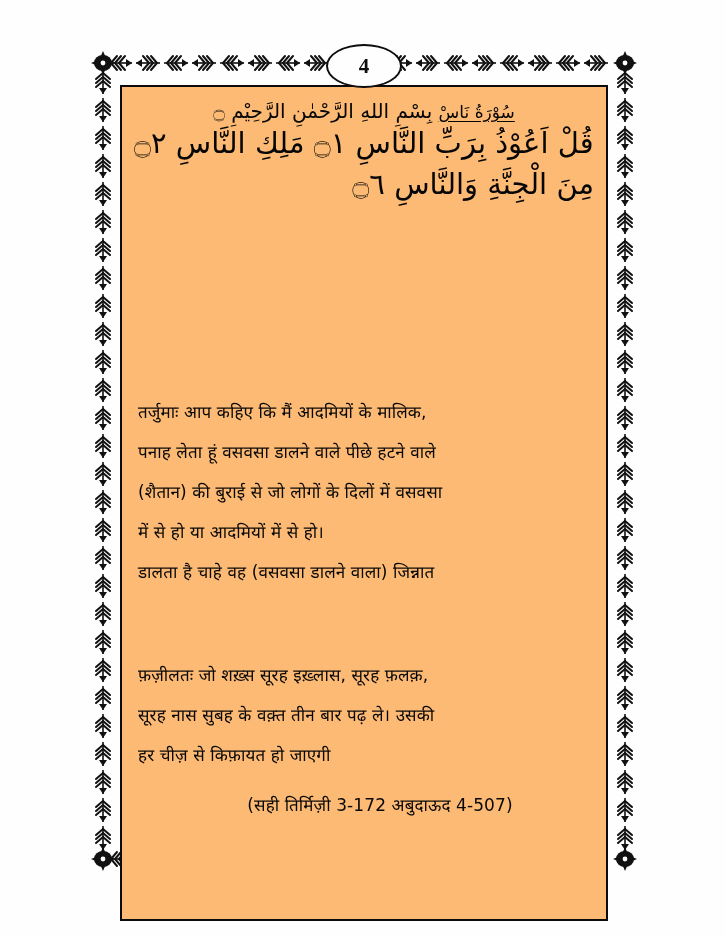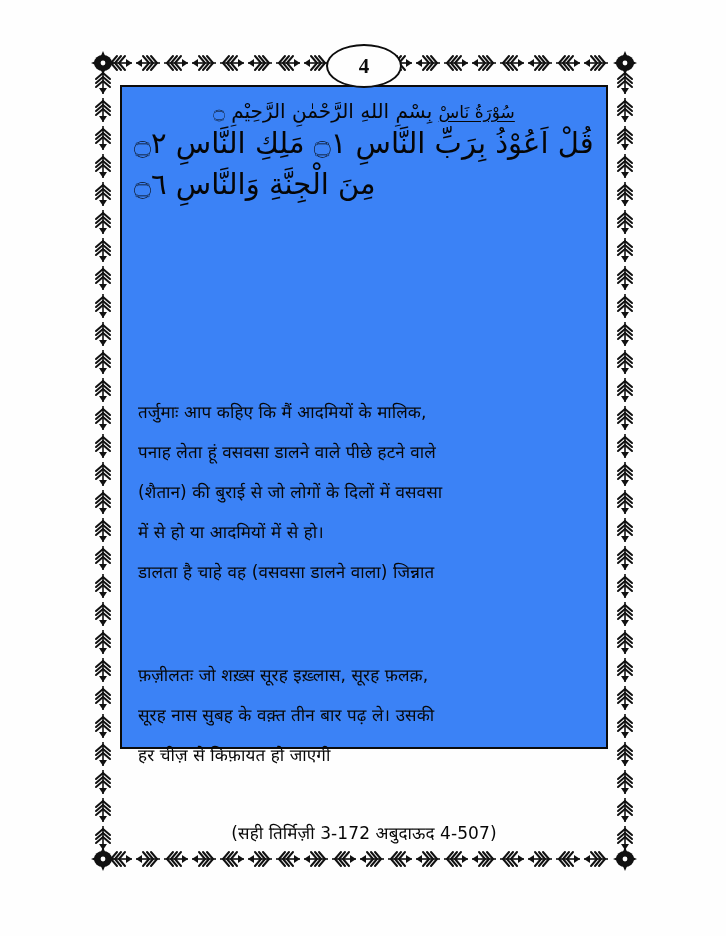--- a/index.html
+++ b/index.html
@@ -77,23 +77,23 @@
     line-height: 1;
     color: #0d0d0d;
   }
 
   
   #text-box {
     position: absolute;
     left: 120px;
     top: 85px;
     width: 488px;
-    height: 664px;
+    height: 836px;
     border: 2.5px solid #0b0b0b;
-    background: #3b82f6;
+    background: #fdba74;
     box-sizing: border-box;
   }
 
   
   #arabic-block {
     position: absolute;
     left: 0;
     top: 14px;
     width: 100%;
     box-sizing: border-box;
@@ -118,21 +118,21 @@
     font-size: 17px;
     text-decoration: underline;
     text-underline-offset: 3px;
   }
   .ar-verse-line {
     font-size: 29px;
     text-align: left;
     margin-bottom: 12px;
     letter-spacing: -1px;
   }
-  .ar-verse-line.last { text-align: left; }
+  .ar-verse-line.last { text-align: right; }
 
   
   #translation-block {
     position: absolute;
     left: 0;
     top: 305px;
     width: 100%;
     box-sizing: border-box;
     padding: 0 14px 0 16px;
   }
@@ -149,27 +149,26 @@
     font-size: 17px;
     line-height: 40px;
     color: #070707;
     white-space: nowrap;
     letter-spacing: 0.1px;
   }
   .hi-line.centered { text-align: center; }
 
   #citation-line {
     position: absolute;
-    left: 0;
+    left: 16px;
     top: 698px;
     width: 100%;
     text-align: center;
     box-sizing: border-box;
     padding: 0 26px;
-    margin-top: 28px;
   }
   #citation-line .hi-line { white-space: nowrap; }
 </style>
 </head>
 <body>
 
 <div id="page-scan">
 
   <div id="ornament-frame">
 

